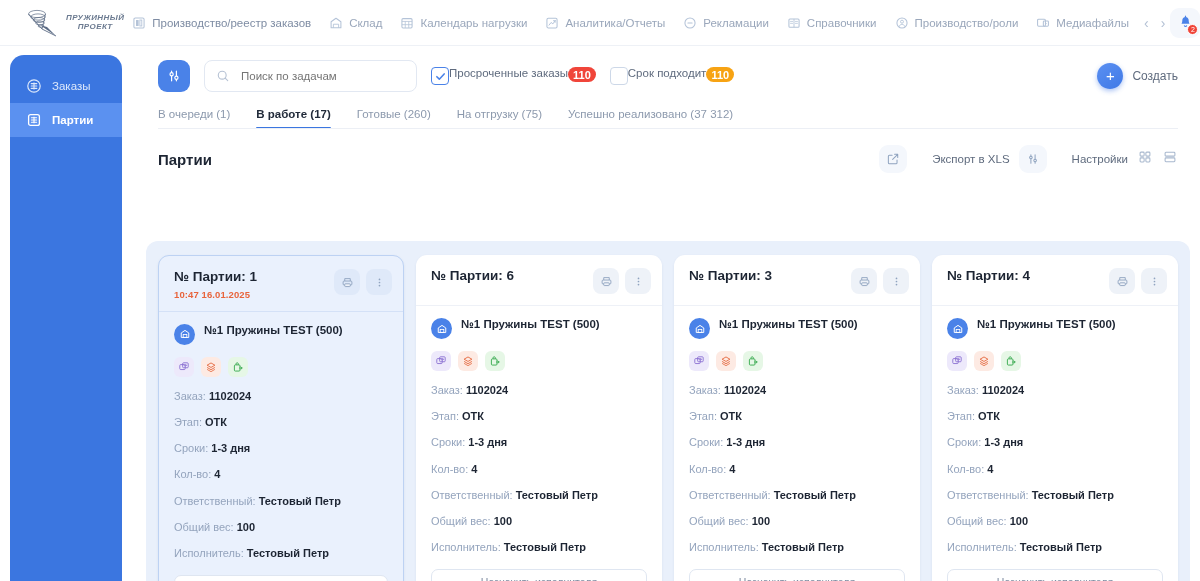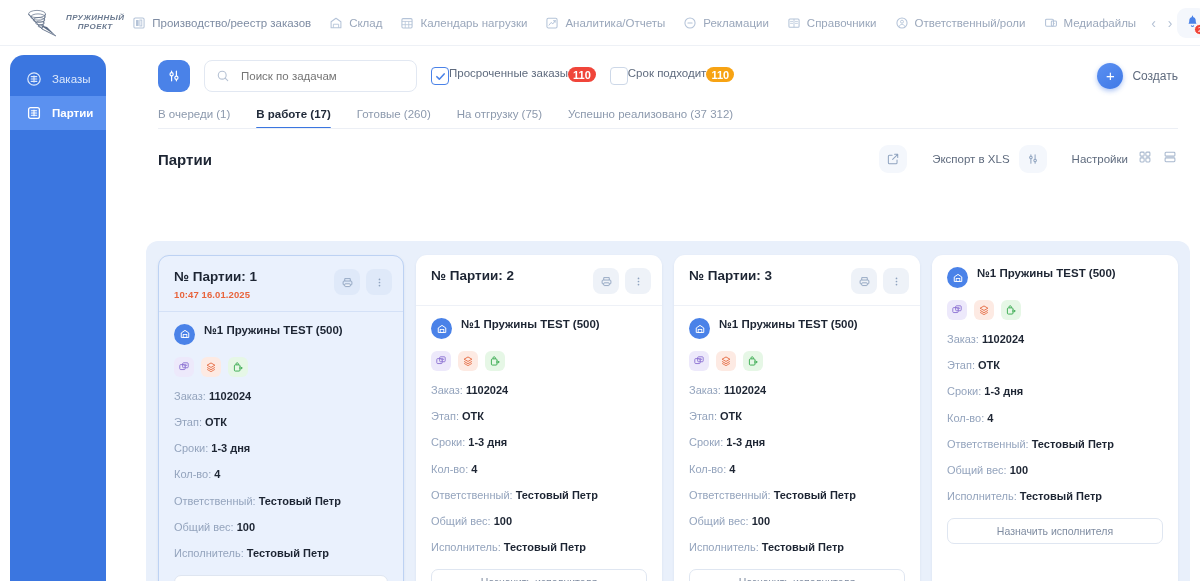--- a/index.html
+++ b/index.html
@@ -42,23 +42,23 @@
   }
   .badge-dot{
     position:absolute; right:2px; bottom:3px; min-width:11px;height:11px;
     border-radius:6px;background:#f04438;color:#fff;font-size:7px;
     display:flex;align-items:center;justify-content:center;border:1.5px solid #fff;
     padding:0 2px;
   }
 
   
   .sidebar{
-    position:absolute; left:10px; top:55px; width:96px; height:526px;
+    position:absolute; left:10px; top:55px; width:112px; height:526px;
     background:#3b76e0; border-radius:14px 14px 0 0;
-    padding-top:7px; z-index:20;
+    padding-top:14px; z-index:20;
   }
   .side-item{
     display:flex;align-items:center;gap:10px;
     height:34px;padding-left:16px;color:#dce8fb;font-size:11.5px;cursor:pointer;
   }
   .side-item.active{ background:#5b91f0; color:#ffffff; font-weight:600; }
   .side-ic{ width:16px;height:16px;flex:none; }
 
   
   .main{
@@ -245,21 +245,21 @@
         <path d="M4 6.2H6.4M4 8.4H6.4M9.6 6.2H12M9.6 8.4H12" stroke="#b4c3d8" stroke-width=".85" stroke-linecap="round"></path>
       </svg>
       <span>Справочники</span>
     </div>
     <div class="navitem">
       <svg class="ic" viewBox="0 0 16 16">
         <circle cx="8" cy="8" r="5.8" fill="none" stroke="#b4c3d8" stroke-width="1.2"></circle>
         <circle cx="8" cy="6.5" r="1.7" fill="none" stroke="#b4c3d8" stroke-width="1"></circle>
         <path d="M4.8 12.2c.5-1.9 1.8-2.7 3.2-2.7s2.7.8 3.2 2.7" fill="none" stroke="#b4c3d8" stroke-width="1"></path>
       </svg>
-      <span>Ответственный/роли</span>
+      <span>Производство/роли</span>
     </div>
     <div class="navitem">
       <svg class="ic" viewBox="0 0 16 16">
         <rect x="1.8" y="3.6" width="9" height="8" rx="1.3" fill="none" stroke="#b4c3d8" stroke-width="1.2"></rect>
         <rect x="8.4" y="5.6" width="5.8" height="6" rx="1.1" fill="none" stroke="#b4c3d8" stroke-width="1.2"></rect>
         <path d="M10.4 7.3 L12.6 8.6 L10.4 9.9 Z" fill="#b4c3d8"></path>
       </svg>
       <span>Медиафайлы</span>
     </div>
     <span class="arrow-btn">‹</span>
@@ -473,21 +473,21 @@
             <span class="v">Тестовый Петр</span>
           </div>
           <div class="assign-btn">Назначить исполнителя</div>
 
         </div>
       </div>
 
       <div class="card">
         <div class="card-head">
           <div>
-            <div class="card-no">№ Партии: 2</div>
+            <div class="card-no">№ Партии: 6</div>
           </div>
           <div class="head-btns">
             <div class="hbtn">
               <svg width="13" height="13" viewBox="0 0 16 16">
                 <path d="M4.6 6.2V3.2h6.8v3" fill="none" stroke="#8fa3bf" stroke-width="1.1"></path>
                 <rect x="2.6" y="6.2" width="10.8" height="4.9" rx="1.2" fill="none" stroke="#8fa3bf" stroke-width="1.1"></rect>
                 <rect x="4.6" y="9.6" width="6.8" height="3.4" rx=".8" fill="#eef2f8" stroke="#8fa3bf" stroke-width="1.1"></rect>
               </svg>
             </div>
             <div class="hbtn">
@@ -647,20 +647,41 @@
           <div class="kv">
             <span class="k">Исполнитель:</span>
             <span class="v">Тестовый Петр</span>
           </div>
           <div class="assign-btn">Назначить исполнителя</div>
 
         </div>
       </div>
 
       <div class="card">
+        <div class="card-head">
+          <div>
+            <div class="card-no">№ Партии: 4</div>
+          </div>
+          <div class="head-btns">
+            <div class="hbtn">
+              <svg width="13" height="13" viewBox="0 0 16 16">
+                <path d="M4.6 6.2V3.2h6.8v3" fill="none" stroke="#8fa3bf" stroke-width="1.1"></path>
+                <rect x="2.6" y="6.2" width="10.8" height="4.9" rx="1.2" fill="none" stroke="#8fa3bf" stroke-width="1.1"></rect>
+                <rect x="4.6" y="9.6" width="6.8" height="3.4" rx=".8" fill="#eef2f8" stroke="#8fa3bf" stroke-width="1.1"></rect>
+              </svg>
+            </div>
+            <div class="hbtn">
+              <svg width="13" height="13" viewBox="0 0 16 16">
+                <circle cx="8" cy="4.2" r="1.05" fill="#8fa3bf"></circle>
+                  <circle cx="8" cy="8" r="1.05" fill="#8fa3bf"></circle>
+                  <circle cx="8" cy="11.8" r="1.05" fill="#8fa3bf"></circle>
+              </svg>
+            </div>
+          </div>
+        </div>
         <div class="card-body">
           <div class="prod-row">
             <span class="prod-av">
               <svg width="12" height="12" viewBox="0 0 16 16">
                 <path d="M3 6.6 L8 3.2 L13 6.6 V12.6 H3 Z" fill="none" stroke="#fff" stroke-width="1.3" stroke-linejoin="round"></path>
                 <rect x="5.6" y="8.6" width="4.8" height="4" fill="none" stroke="#fff" stroke-width="1.1"></rect>
               </svg>
             </span>
             <span class="prod-name">№1 Пружины TEST (500)</span>
           </div>

